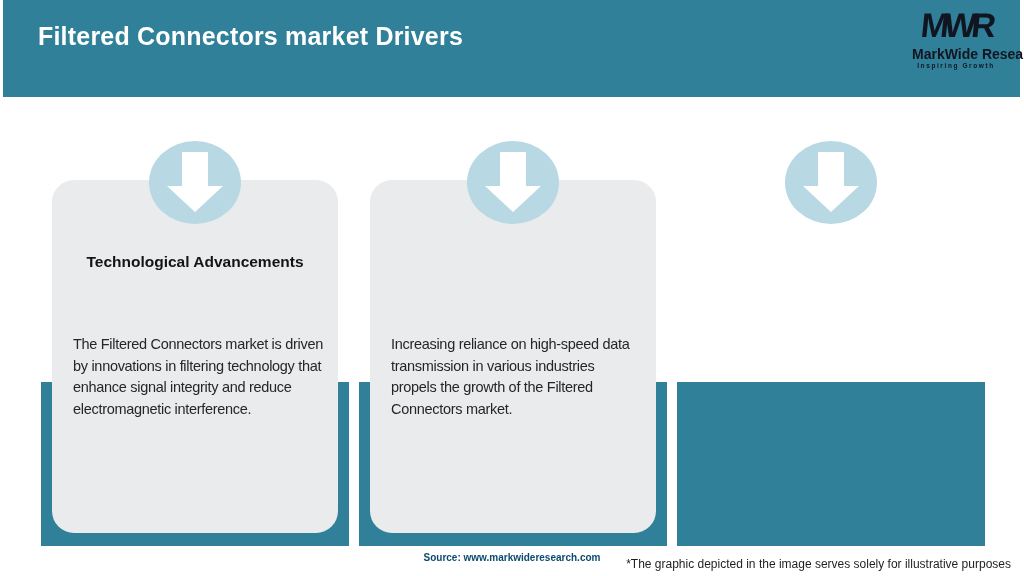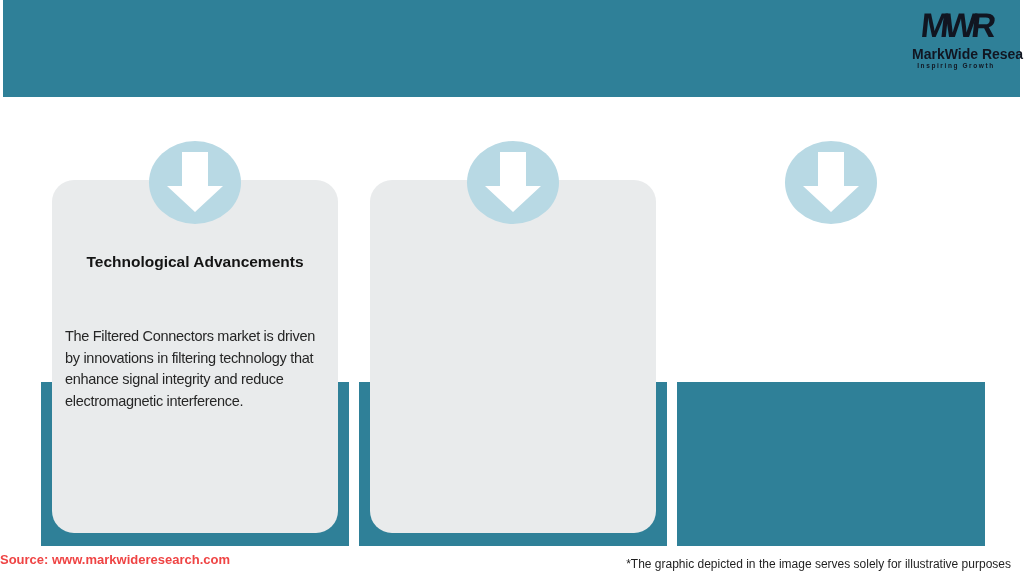--- a/index.html
+++ b/index.html
@@ -99,50 +99,51 @@
     font-size: 15.5px;
     font-weight: bold;
     color: #141414;
     line-height: 23px;
   }
   .g2 .card-title { left: 55px; right: 55px; }
 
   .card-body {
     position: absolute;
     top: 146px; left: 13px; right: 6px;
-    margin: 0;
+    margin: 8px;
     font-size: 14.5px;
     line-height: 21.5px;
     letter-spacing: -0.3px;
     color: #262626;
     text-align: left;
   }
 
   
   .source {
     position: absolute;
     left: 0; right: 0; top: 552px;
-    text-align: left;
-    font-size: 13px;
+    text-align: center;
+    font-size: 10px;
     font-weight: bold;
-    color: #ef4444;
+    color: #0c4a6e;
   }
   .disclaimer {
     position: absolute;
     right: 13px; top: 557px;
     font-size: 12px;
     color: #1f1f1f;
   }
 </style>
 </head>
 <body>
 
 <div class="page">
 
   <header class="topbar">
+    <h1 class="page-title">Filtered Connectors market Drivers</h1>
     <div class="logo">
       <div class="logo-mark">MWR</div>
       <div class="logo-name">MarkWide Research</div>
       <div class="logo-tagline">Inspiring Growth</div>
     </div>
   </header>
 
   <section class="group g1">
     <div class="card-shadow"></div>
     <div class="card">
@@ -152,20 +153,21 @@
     <div class="badge">
       <svg viewBox="0 0 92 83" xmlns="http://www.w3.org/2000/svg">
         <polygon points="33,11 59,11 59,45 74,45 46,71 18,45 33,45" fill="#ffffff"></polygon>
       </svg>
     </div>
   </section>
 
   <section class="group g2">
     <div class="card-shadow"></div>
     <div class="card">
+      <p class="card-body">Increasing reliance on high-speed data transmission in various industries propels the growth of the Filtered Connectors market.</p>
     </div>
     <div class="badge">
       <svg viewBox="0 0 92 83" xmlns="http://www.w3.org/2000/svg">
         <polygon points="33,11 59,11 59,45 74,45 46,71 18,45 33,45" fill="#ffffff"></polygon>
       </svg>
     </div>
   </section>
 
   <section class="group g3">
     <div class="card-shadow"></div>

